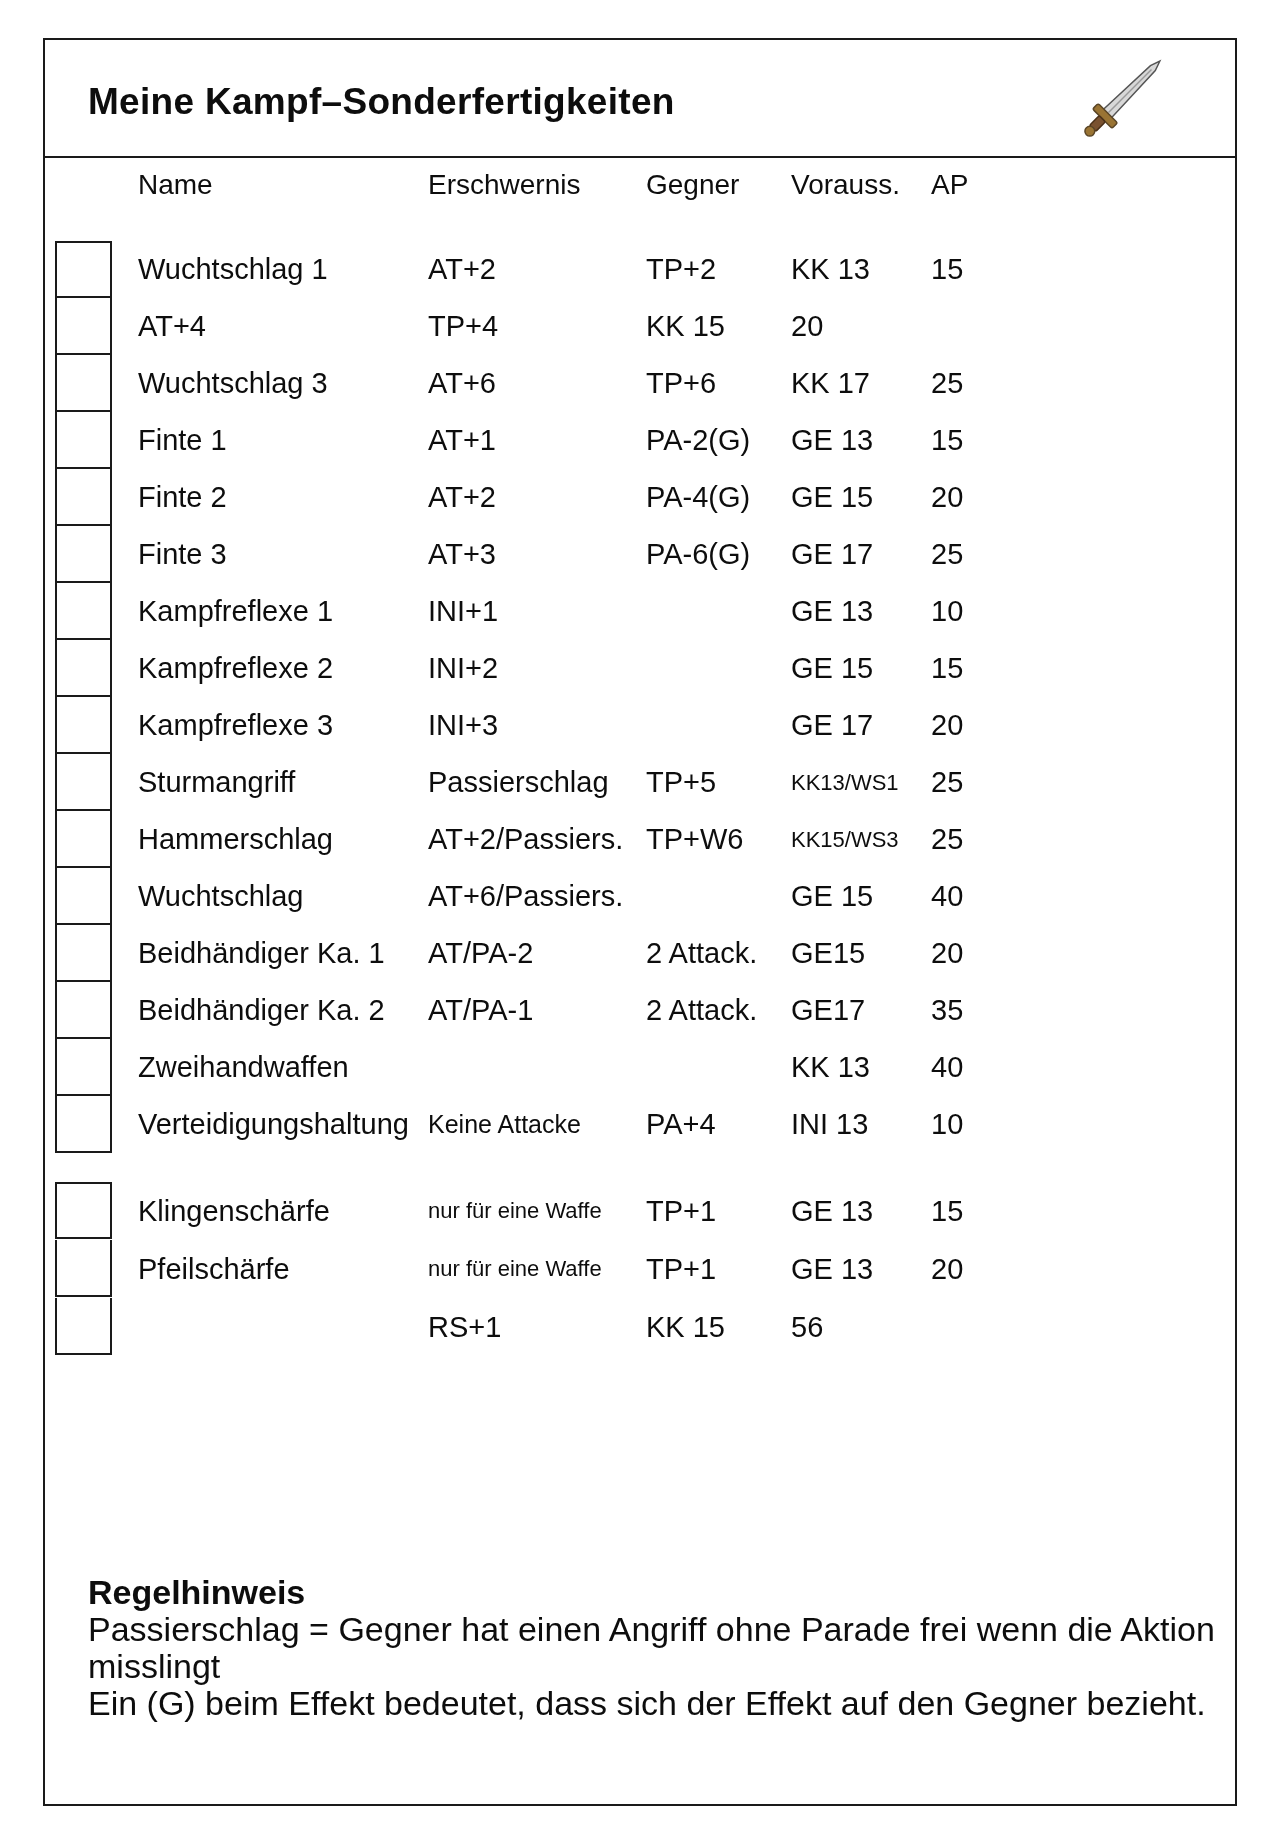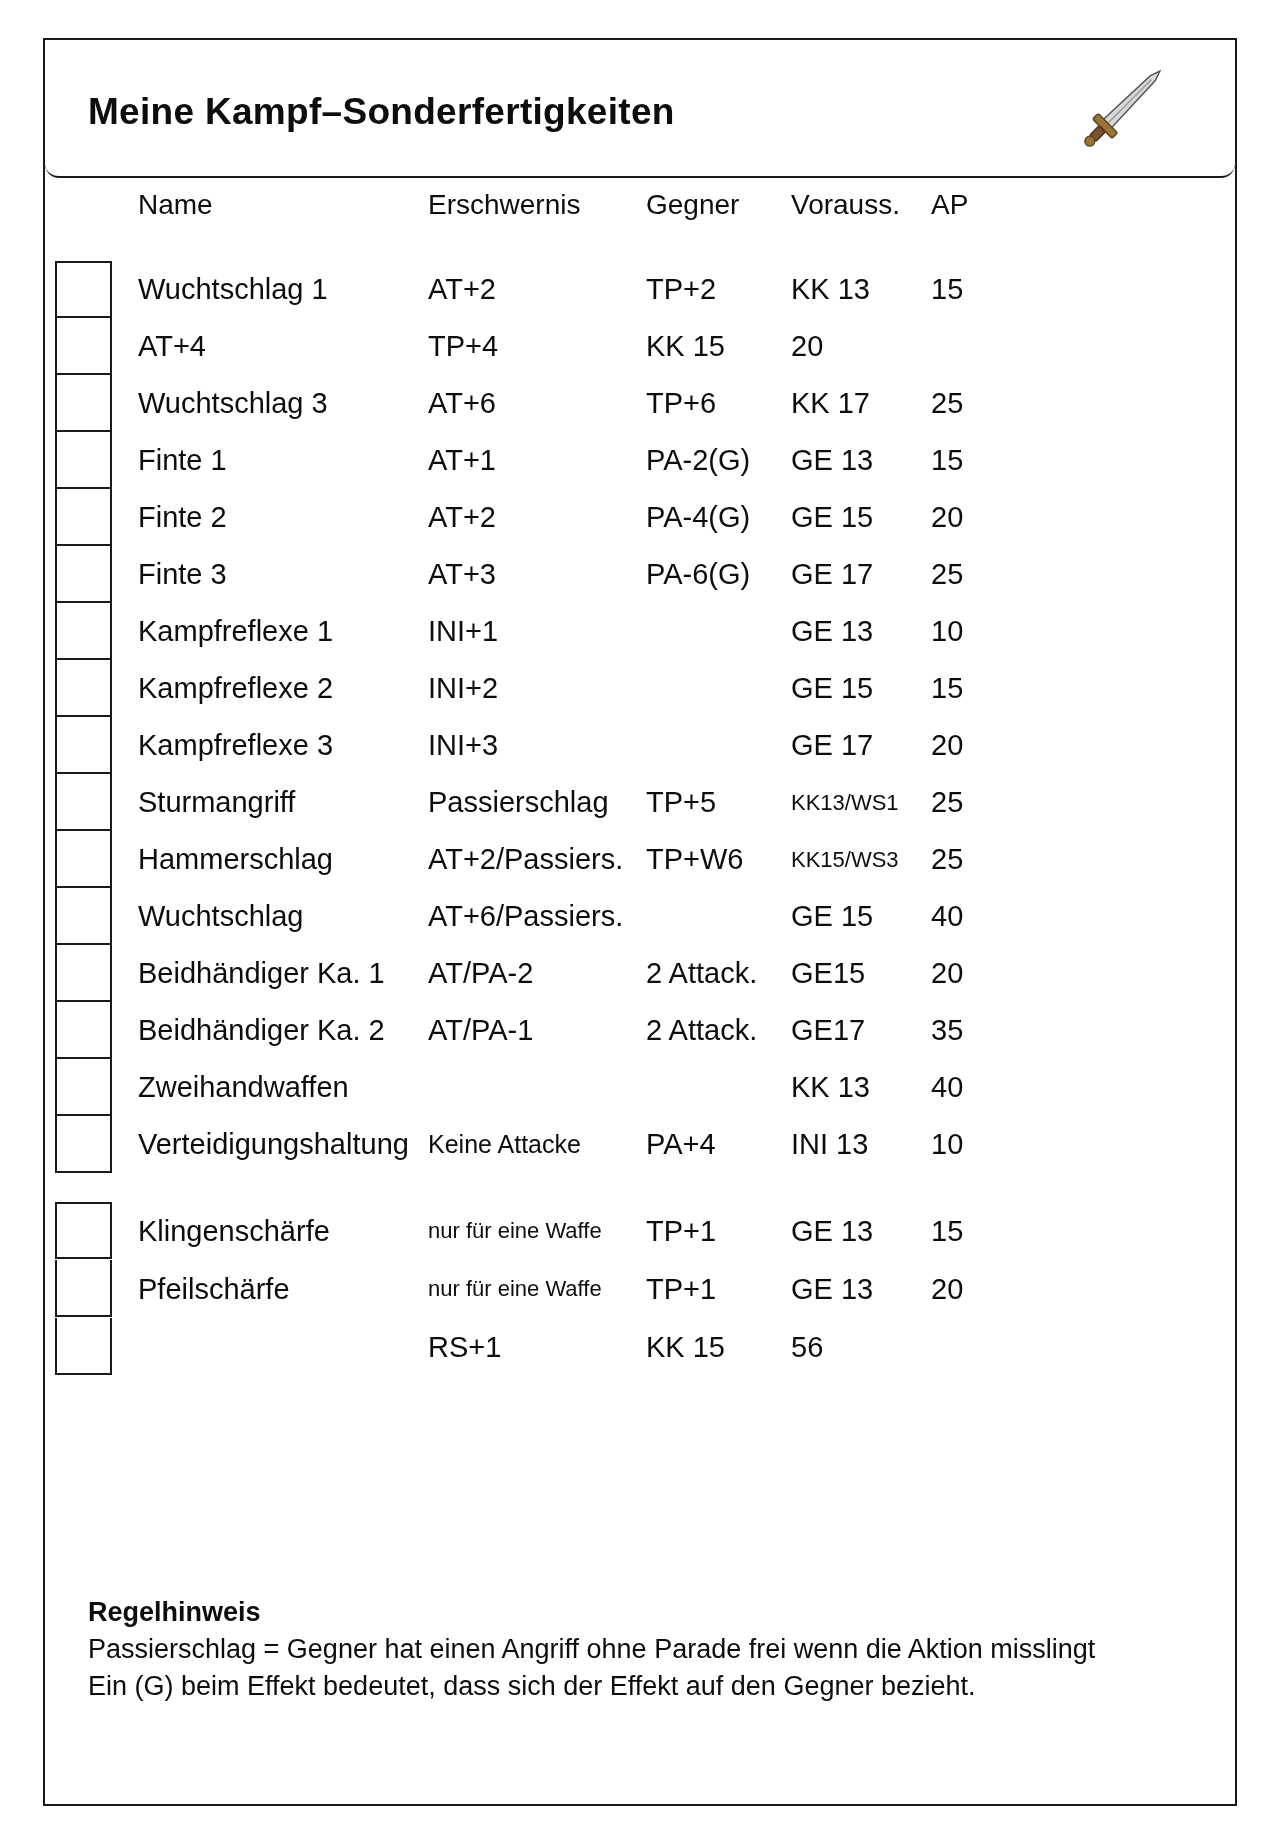--- a/index.html
+++ b/index.html
@@ -2,45 +2,44 @@
 <html><head>
 <meta charset="utf-8">
 <style>
   html,body { margin:0; padding:0; background:#ffffff; }
   body { font-family:"Liberation Sans", sans-serif; color:#0d0d0d; width:1280px; }
   .page {
     position:relative; margin:38px 43px; width:1194px; height:1768px;
     border:2px solid #1a1a1a; box-sizing:border-box; background:#fff;
   }
   .header {
-    height:138px; border-bottom:2px solid #1a1a1a; box-sizing:border-box;
+    height:118px; border-bottom:2px solid #1a1a1a; box-sizing:border-box;
     display:flex; align-items:center; justify-content:space-between;
     padding:8px 55px 0 43px;
-    border-radius:14px;
   }
   .title { font-size:37px; font-weight:bold; letter-spacing:0.3px; }
   .sword { flex:0 0 auto; }
   .content { position:relative; padding-left:10px; }
   .grid6 { display:grid; grid-template-columns:83px 290px 218px 145px 140px 80px; }
   .colheads { margin-top:10px; font-size:28px; line-height:33px; }
   .rows { }
   .group1 { margin-top:40px; }
   .group2 { margin-top:29px; }
   .row { height:57px; align-items:center; font-size:29px; }
   .group2 .row { height:58px; }
   .cell { white-space:nowrap; }
   .cbcell { align-self:start; height:100%; }
   .checkbox {
     width:57px; height:57px; border:2px solid #1a1a1a;
     box-sizing:border-box; background:#fff;
   }
   .rows .row + .row .checkbox { border-top:0; }
   .small { font-size:22px; }
   .mid { font-size:25px; }
-  .footer { margin-top:218px; padding-left:43px; font-size:27px; line-height:37px; }
+  .footer { margin-top:218px; padding-left:43px; font-size:34px; line-height:37px; }
   .footer .heading { font-weight:bold; }
 </style>
 </head>
 <body>
 
 <div class="page">
 
   <div class="header">
     <div class="title">Meine Kampf–Sonderfertigkeiten</div>
     <div class="sword">

